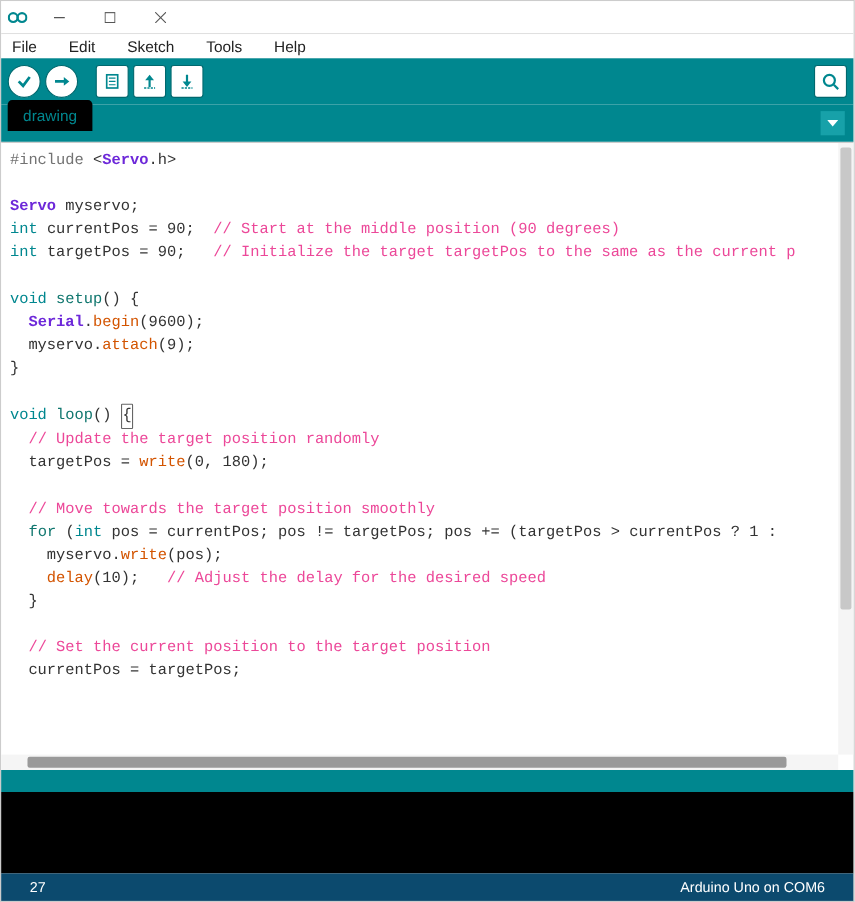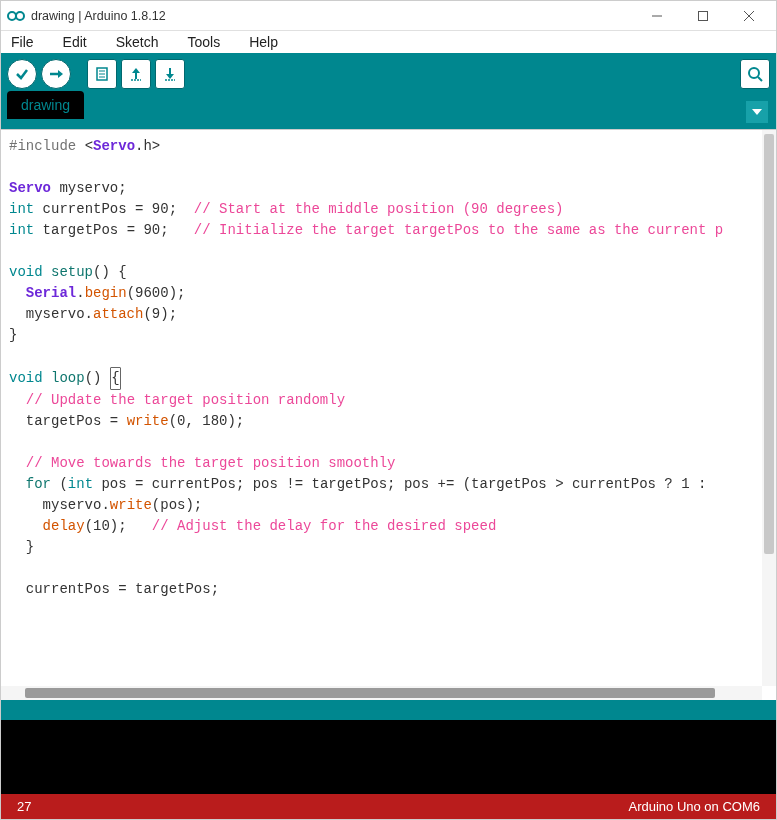--- a/index.html
+++ b/index.html
@@ -140,40 +140,39 @@
   .status-teal {
     height: 20px;
     background:#00878F;
   }
   .console {
     height: 74px;
     background:#000;
   }
   .statusbar {
     height: 25px;
-    background:#b91c1c;
+    background:#0c4a6e;
     color:#fff;
     display:flex;
     align-items:center;
     justify-content: space-between;
-    padding: 0 16px;
+    padding: 0 26px;
     font-size:13px;
   }
 </style>
 </head>
 <body>
 
 <div class="titlebar">
   <span class="app-icon">
     <svg width="18" height="12" viewBox="0 0 18 12">
       <circle cx="5" cy="6" r="4" fill="none" stroke="#00878F" stroke-width="2"></circle>
       <circle cx="13" cy="6" r="4" fill="none" stroke="#00878F" stroke-width="2"></circle>
     </svg>
   </span>
-  <span class="title-text">drawing | Arduino 1.8.12</span>
   <div class="win-controls">
     <div class="win-btn">
       <svg width="10" height="10">
           <line x1="0" y1="5" x2="10" y2="5" stroke-width="1"></line>
         </svg>
     </div>
     <div class="win-btn">
       <svg width="10" height="10">
           <rect x="0.5" y="0.5" width="9" height="9" fill="none" stroke-width="1"></rect>
         </svg>
@@ -263,20 +262,21 @@
 <span class="tok-type">void</span> <span class="tok-kw">loop</span>() <span class="cursor-box">{</span>
   <span class="tok-cmt">// Update the target position randomly</span>
   targetPos = <span class="tok-fn">write</span>(0, 180);
 
   <span class="tok-cmt">// Move towards the target position smoothly</span>
   <span class="tok-kw">for</span> (<span class="tok-type">int</span> pos = currentPos; pos != targetPos; pos += (targetPos &gt; currentPos ? 1 :
     myservo.<span class="tok-fn">write</span>(pos);
     <span class="tok-fn">delay</span>(10);   <span class="tok-cmt">// Adjust the delay for the desired speed</span>
   }
 
+  <span class="tok-cmt">// Set the current position to the target position</span>
   currentPos = targetPos;
 </div>
   <div class="scroll-v">
       <div class="thumb"></div>
     </div>
   <div class="scroll-h">
       <div class="thumb"></div>
     </div>
 </div>
 

